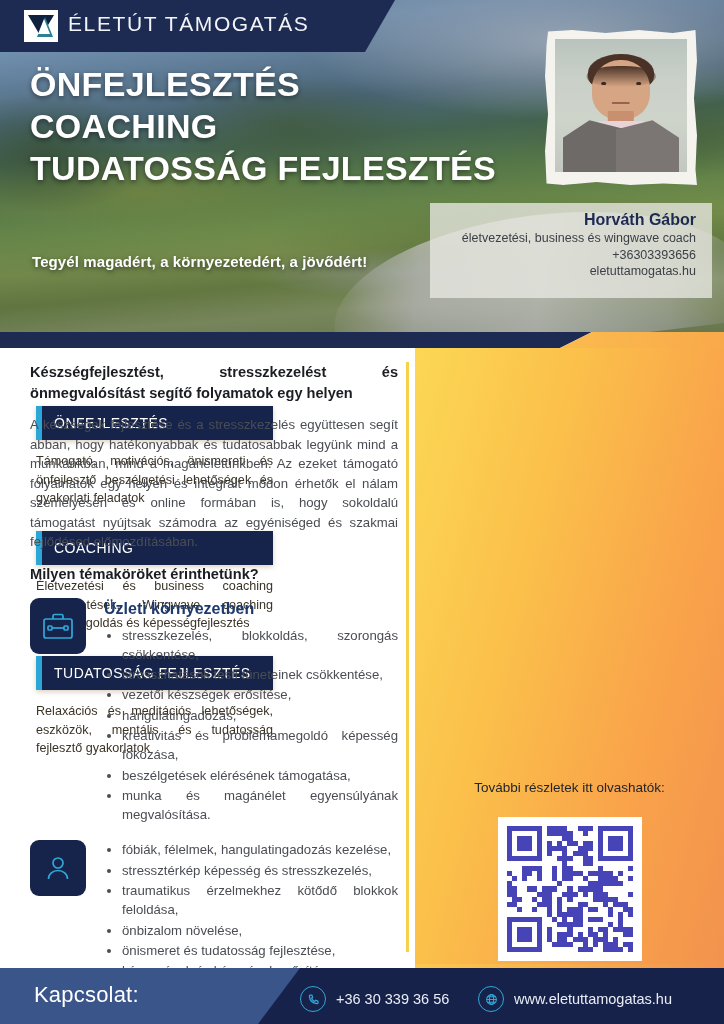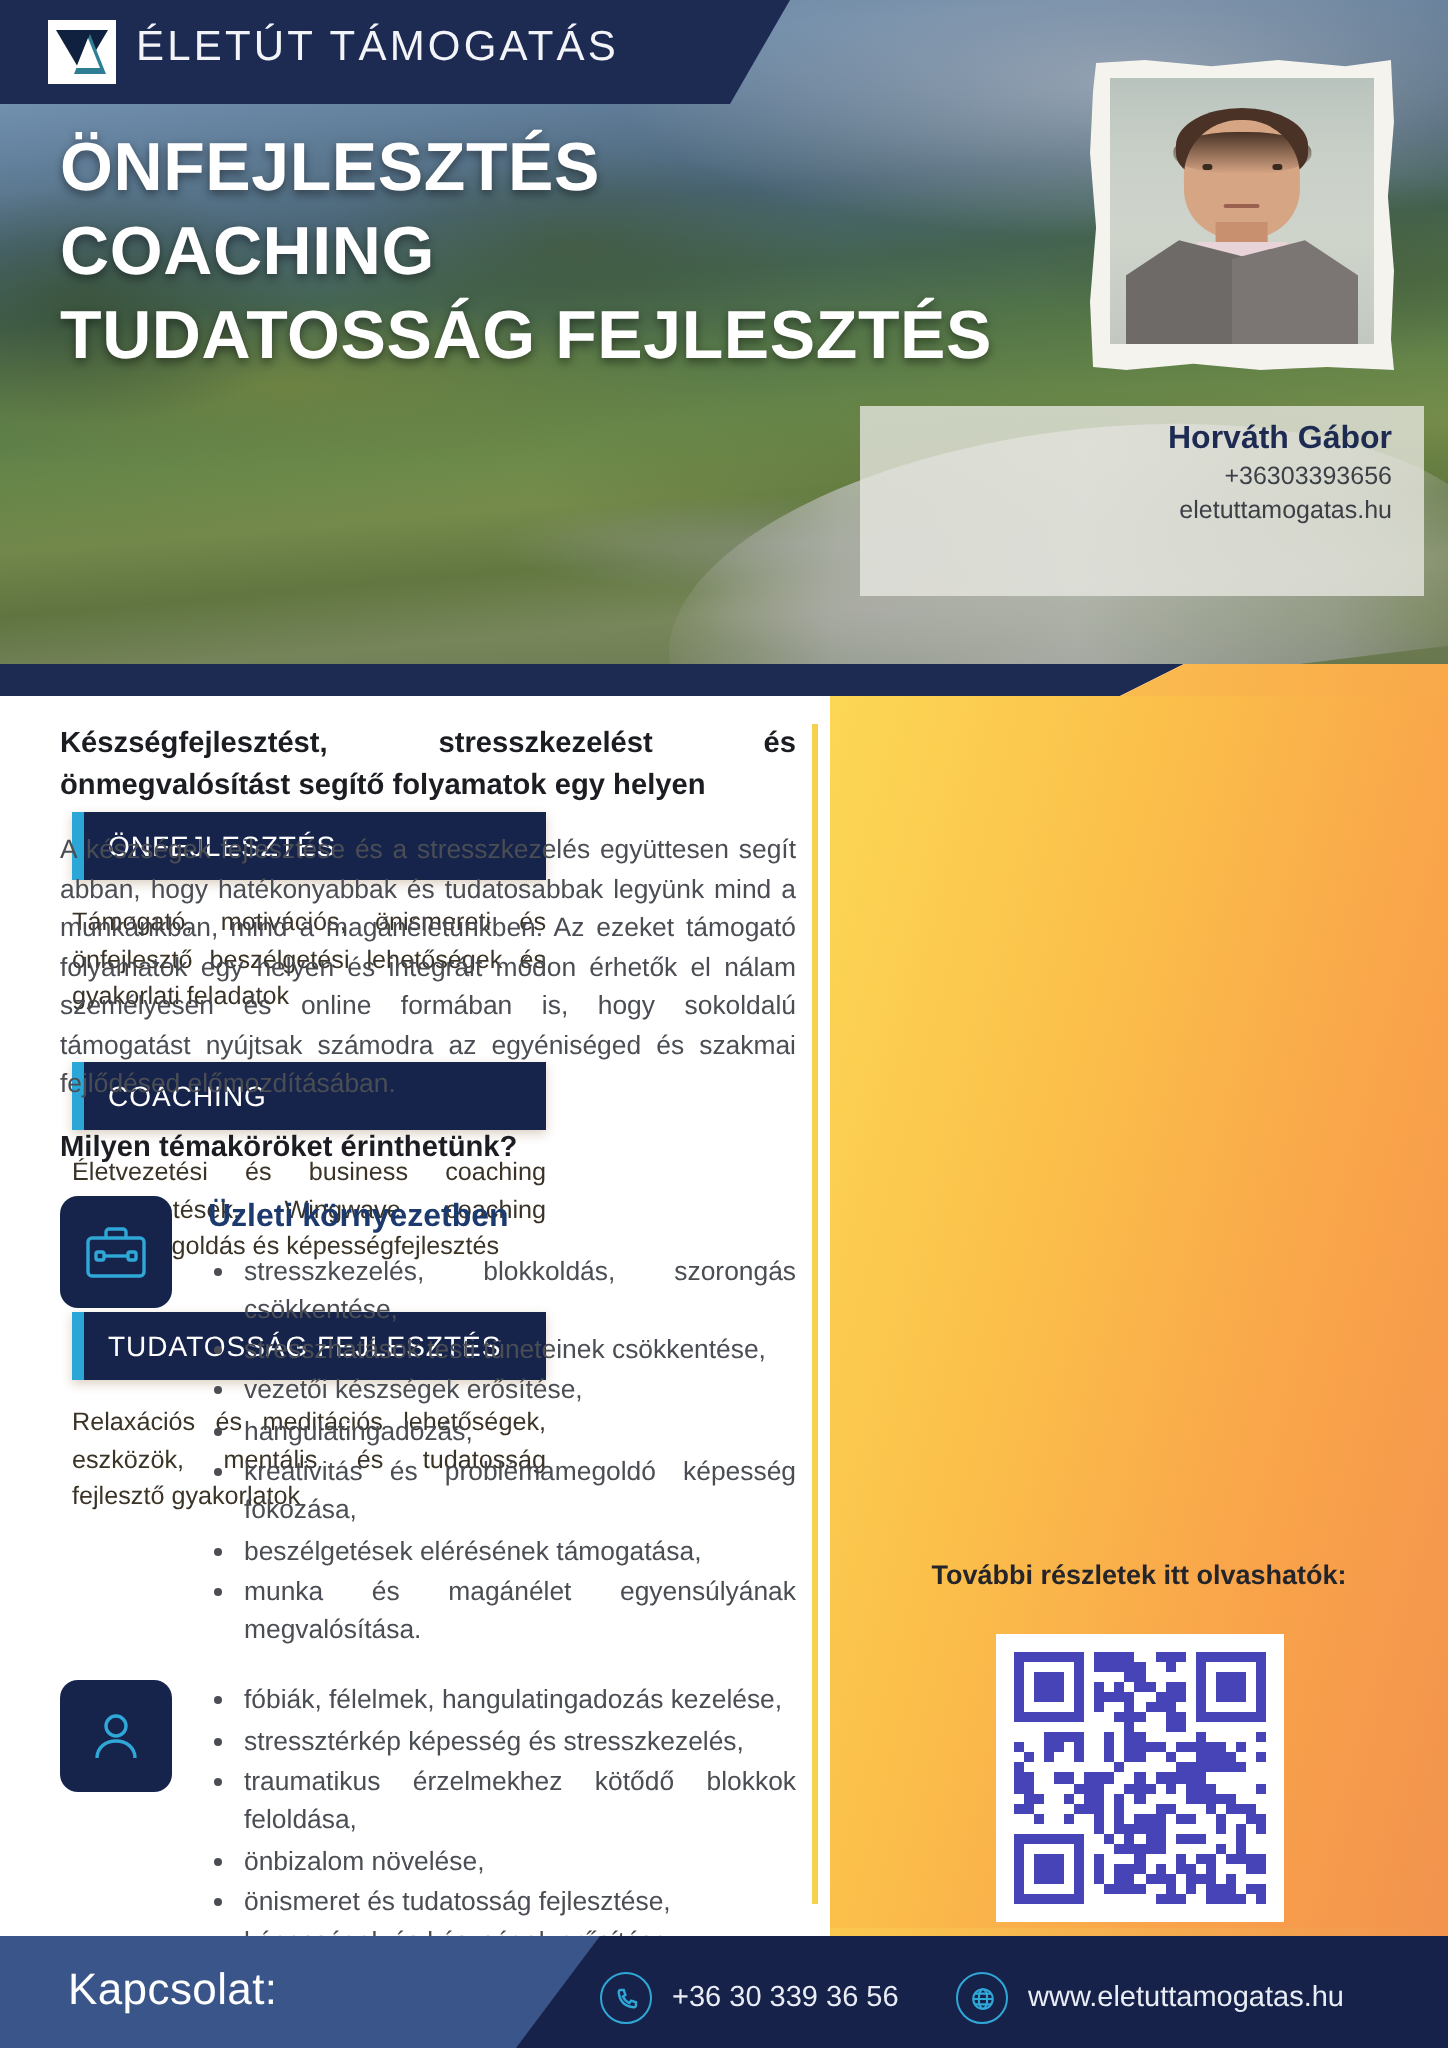--- a/index.html
+++ b/index.html
@@ -95,21 +95,21 @@
     clip-path:polygon(177px 0, 309px 0, 309px 100%, 145px 100%);}
 
   .panel{position:absolute;left:36px;width:237px;}
   .panel-head{position:relative;background:#16244c;height:34px;display:flex;align-items:center;
     padding-left:18px;box-sizing:border-box;box-shadow:0 2px 5px rgba(120,70,10,.25);}
   .panel-head::before{content:"";position:absolute;left:0;top:0;width:6px;height:100%;background:#2aa7d6;}
   .panel-head span{color:#ffffff;font-size:14px;letter-spacing:.5px;}
   .panel-body{margin-top:12px;font-size:12.6px;line-height:18.5px;color:#3a3326;text-align:justify;}
 
   .qr-title{position:absolute;left:415px;top:780px;width:309px;text-align:center;
-    font-size:13.5px;font-weight:bold;color:#23252b;}
+    font-size:13.5px;font-weight:normal;color:#23252b;}
   .qr-wrap{position:absolute;left:498px;top:817px;width:144px;height:144px;background:#ffffff;
     padding:9px;box-sizing:border-box;}
   .qr{width:126px;height:126px;display:grid;grid-template-columns:repeat(25,1fr);grid-template-rows:repeat(25,1fr);}
   .qr i{background:#4744b8;}
 
   
   .left{position:absolute;left:30px;top:362px;width:368px;}
   .lead{font-size:14.6px;font-weight:bold;line-height:21px;color:#1b1d22;text-align:justify;}
   .body-txt{margin-top:11px;font-size:13.2px;line-height:19.5px;color:#4a4d53;text-align:justify;}
   .sub-q{margin-top:14px;font-size:14.6px;font-weight:bold;color:#1b1d22;}
@@ -155,40 +155,42 @@
       </div>
       <div class="brand">ÉLETÚT TÁMOGATÁS</div>
     </div>
 
     <div class="hero-titles">
       <div>ÖNFEJLESZTÉS</div>
       <div>COACHING</div>
       <div>TUDATOSSÁG FEJLESZTÉS</div>
     </div>
 
+    <div class="tagline">Tegyél magadért, a környezetedért, a jövődért!</div>
 
     <div class="portrait">
       <div class="portrait-inner">
         <div class="p-hair"></div>
         <div class="p-head"></div>
         <div class="p-hair2"></div>
         <div class="p-eyes">
             <i></i>
             <i></i>
           </div>
         <div class="p-mouth"></div>
         <div class="p-neck"></div>
         <div class="p-shirt"></div>
         <div class="p-jacket-l"></div>
         <div class="p-jacket-r"></div>
       </div>
     </div>
 
     <div class="contact-card">
       <div class="contact-name">Horváth Gábor</div>
+      <div class="contact-line">életvezetési, business és wingwave coach</div>
       <div class="contact-line">+36303393656</div>
       <div class="contact-line">eletuttamogatas.hu</div>
     </div>
   </div>
 
   <div class="navy-band2"></div>
   <div class="orange-notch"></div>
 
   <div class="orange"></div>
 

